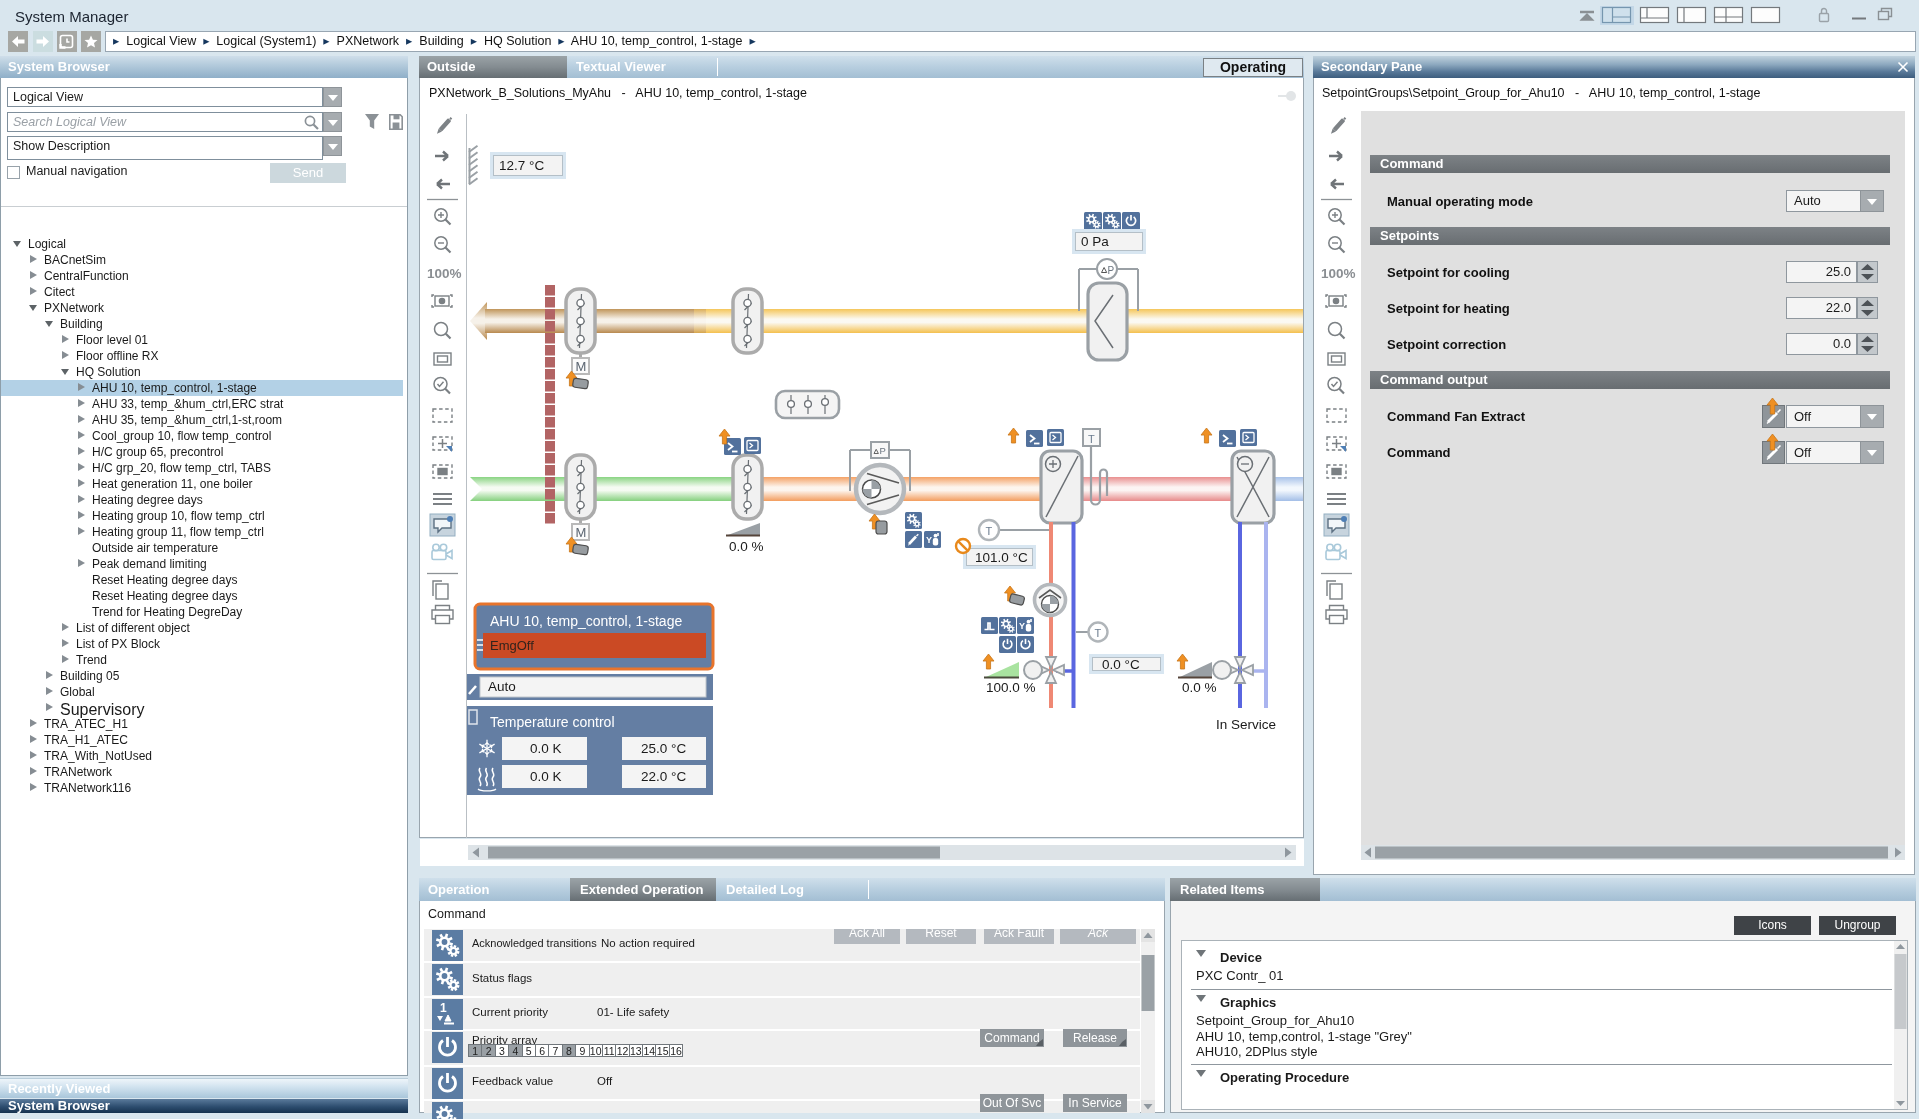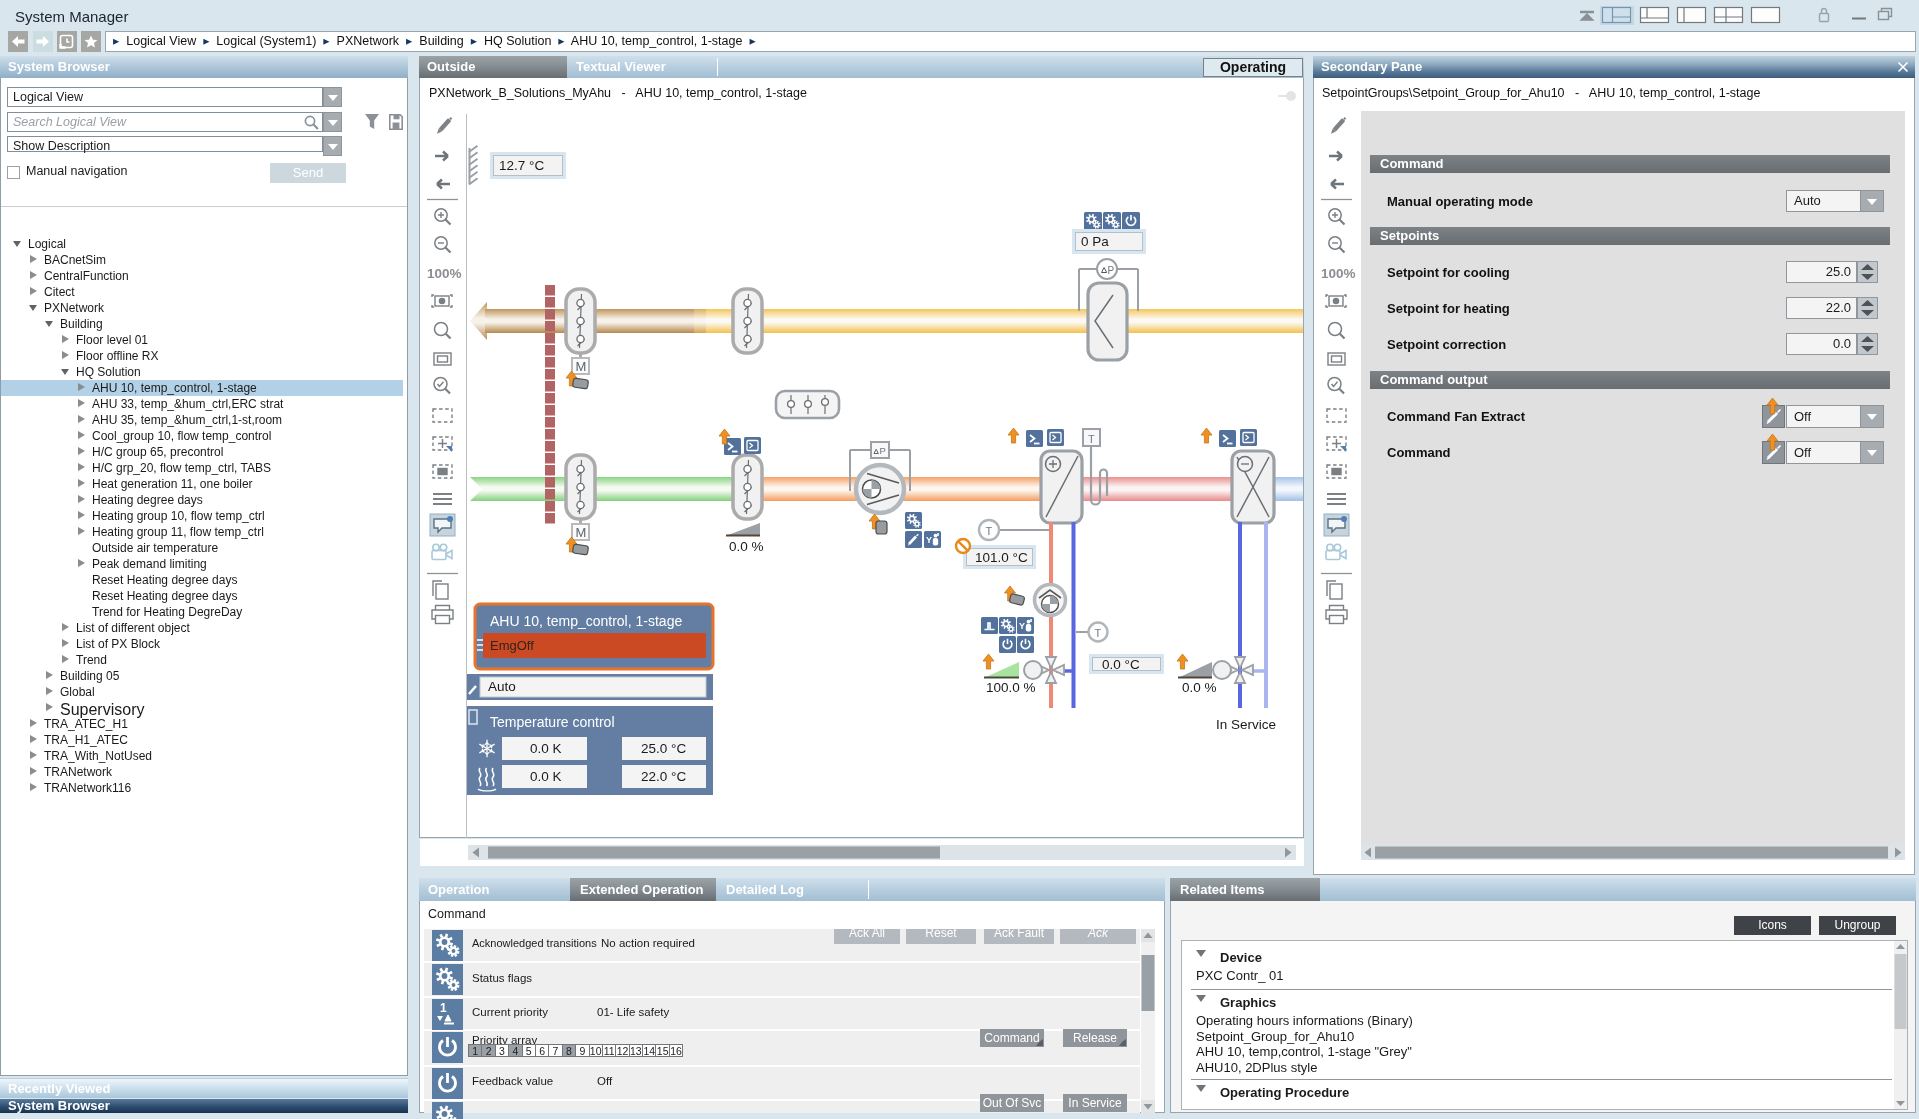--- a/index.html
+++ b/index.html
@@ -87,21 +87,21 @@
     </svg>
   <div class="abs ddarrow" style="left:323px;top:112px;width:19px;height:20px;"></div>
   <svg class="abs" style="left:364px;top:112px;" width="40" height="20" viewBox="0 0 40 20">
     <path d="M1,2 H15 L10.2,8.5 V17 L5.8,14.5 V8.5 Z" fill="#8b9196"></path>
     <g stroke="#8b9196" fill="none" stroke-width="1.6">
       <path d="M25.8,2.8 H36.2 L38.2,4.8 V17.2 H25.8 Z"></path>
       <rect x="28.6" y="10.5" width="6.8" height="6.7" fill="#8b9196" stroke="none"></rect>
       <rect x="29.5" y="2.8" width="6" height="4.5" fill="#8b9196" stroke="none"></rect>
     </g>
   </svg>
-  <div class="abs" style="left:7px;top:136px;width:316px;height:16px;background:#fff;border:1px solid #7f8f9c;font-size:12.5px;line-height:18px;padding-left:5px;">Show Description</div>
+  <div class="abs" style="left:7px;top:136px;width:316px;height:24px;background:#fff;border:1px solid #7f8f9c;font-size:12.5px;line-height:18px;padding-left:5px;">Show Description</div>
   <div class="abs ddarrow" style="left:323px;top:136px;width:19px;height:20px;"></div>
   <div class="abs" style="left:7px;top:166px;width:13px;height:13px;background:#fff;border:1px solid #98a2aa;"></div>
   <div class="abs" style="left:26px;top:164px;font-size:12.5px;">Manual navigation</div>
   <div class="abs" style="left:270px;top:163px;width:76px;height:20px;background:#ccd8dd;color:#fff;font-size:13px;text-align:center;line-height:20px;">Send</div>
   <div class="abs" style="left:1px;top:206px;width:406px;height:1px;background:#c9ced2;"></div>
 
   <div id="tree" class="abs" style="left:1px;top:212px;width:402px;margin-top:24px;">
 <div style="position:relative;height:16px;font-size:12px;">
         <span style="position:absolute;left:12px;top:5px;width:0;height:0;border:4.5px solid transparent;border-top:6.5px solid #5d6367;"></span>
         <span style="position:absolute;left:27px;top:1px;white-space:nowrap;">Logical</span>
@@ -884,21 +884,20 @@
   <div class="abs tabsel" style="left:1170px;top:878px;width:150px;height:23px;line-height:23px;padding-left:10px;">Related Items</div>
   <div class="abs" style="left:1170px;top:901px;width:746px;height:212px;background:#f4f4f4;border:1px solid #99a5ae;border-top:none;"></div>
   <div class="abs darkbtn" style="left:1734px;top:916px;width:77px;height:19px;line-height:19px;">Icons</div>
   <div class="abs darkbtn" style="left:1819px;top:916px;width:77px;height:19px;line-height:19px;">Ungroup</div>
   <div class="abs" style="left:1181px;top:940px;width:727px;height:170px;background:#fff;border:1px solid #aab2b8;"></div>
   <div class="abs" style="left:1196px;top:950px;font-size:13px;">
     <div style="height:18px;"><span style="display:inline-block;width:0;height:0;border:5px solid transparent;border-top:7px solid #6f7579;margin-right:14px;"></span><b>Device</b></div>
     <div style="height:17px;">PXC Contr_ 01</div>
     <div style="height:1px;width:701px;background:#8f979e;margin:4px 0 5px -5px;"></div>
     <div style="height:18px;"><span style="display:inline-block;width:0;height:0;border:5px solid transparent;border-top:7px solid #6f7579;margin-right:14px;"></span><b>Graphics</b></div>
-    <div style="height:15.5px;">Operating hours informations (Binary)</div>
     <div style="height:15.5px;">Setpoint_Group_for_Ahu10</div>
     <div style="height:15.5px;">AHU 10, temp,control, 1-stage "Grey"</div>
     <div style="height:15.5px;">AHU10, 2DPlus style</div>
     <div style="height:1px;width:701px;background:#8f979e;margin:4px 0 5px -5px;"></div>
     <div style="height:18px;"><span style="display:inline-block;width:0;height:0;border:5px solid transparent;border-top:7px solid #6f7579;margin-right:14px;"></span><b>Operating Procedure</b></div>
   </div>
   <svg class="abs" style="left:1894px;top:941px;" width="13" height="168" viewBox="0 0 13 168">
     <rect x="0" y="0" width="13" height="168" fill="#f0f0f0"></rect>
     <path d="M2,8 L6.5,3 L11,8 Z" fill="#8f979e"></path>
     <rect x="0.5" y="13" width="12" height="75" fill="#c6c9cc"></rect>

